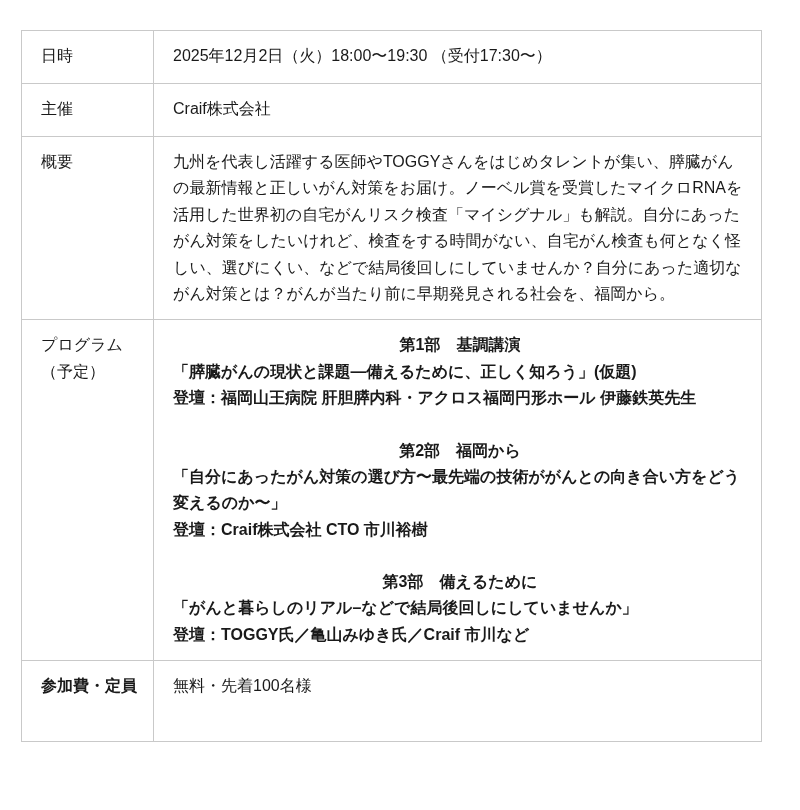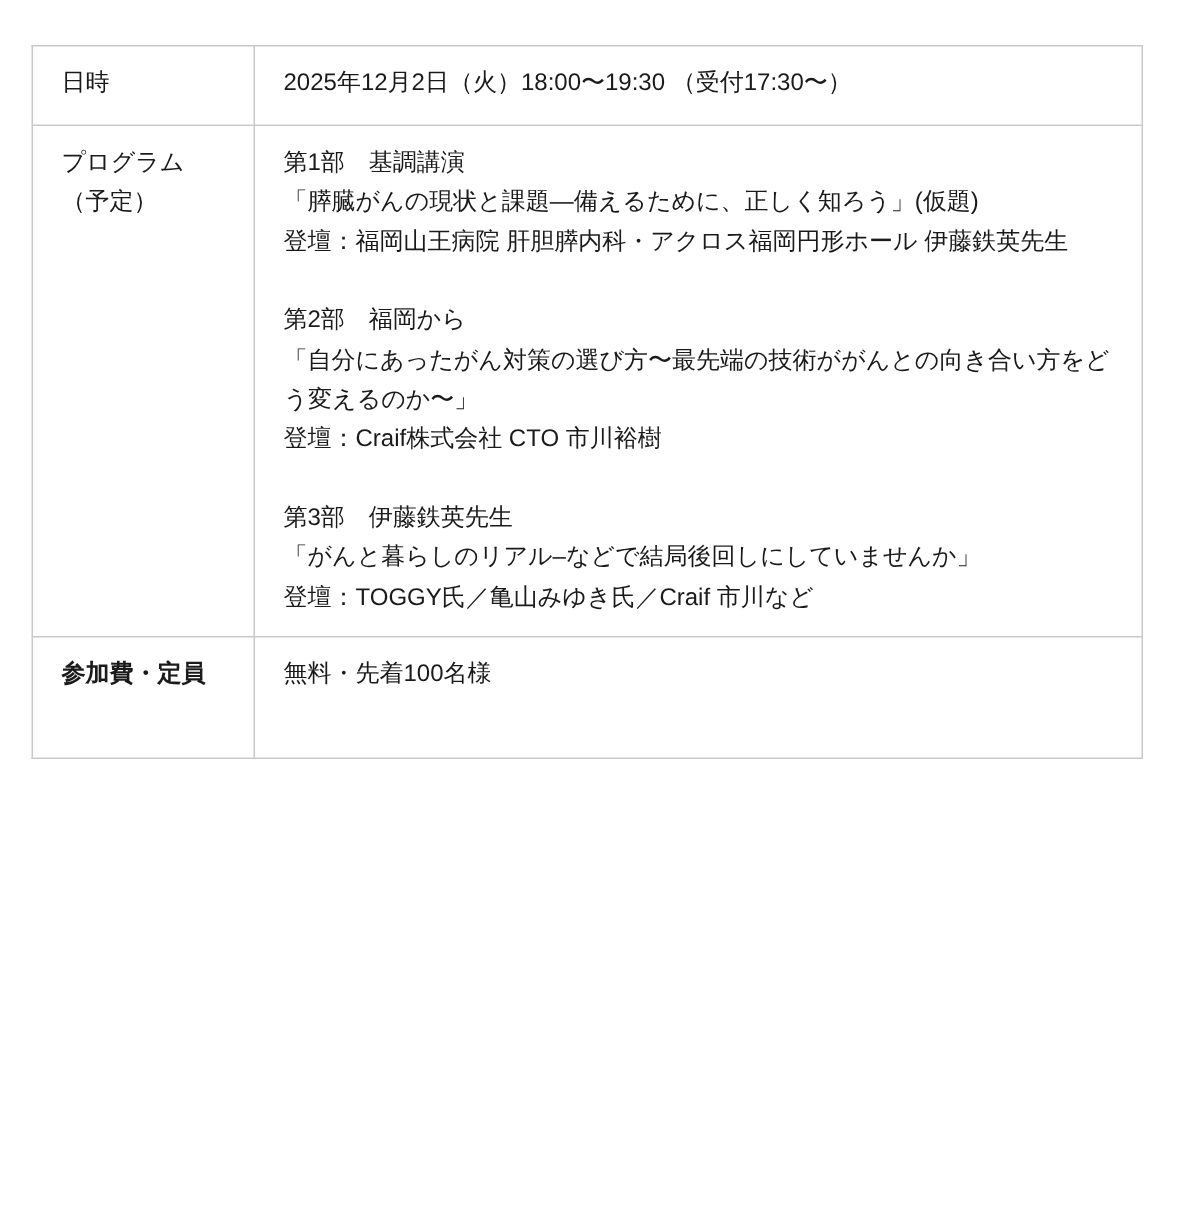--- a/index.html
+++ b/index.html
@@ -31,62 +31,70 @@
   table.info-table td {
     border: 1px solid #c9c9c9;
     vertical-align: top;
     text-align: left;
     padding: 12px 14px 12px 19px;
     word-break: break-word;
   }
   table.info-table th {
     width: 112px;
     font-weight: 400;
-    padding-right: 16px;
+    padding-right: 0;
   }
   table.info-table th.label-bold {
     font-weight: 700;
   }
   td.value-bold {
     font-weight: 400;
   }
   tr.row-sm  { height: 53px; }
   tr.row-md  { height: 183px; }
   tr.row-lg  { height: 325px; }
   tr.row-end { height: 81px; }
   .program-section { margin: 0 0 26px 0; }
   .program-section:last-child { margin-bottom: 0; }
-  .program-header { font-weight: 400; }
-  .program-line { font-weight: 400; }
+  .program-header { font-weight: 700; text-align: center; }
+  .program-line { font-weight: 700; }
 </style>
 </head>
 <body>
 
 <div class="page">
   <table class="info-table">
     <tbody>
       <tr class="row-sm">
         <th>日時</th>
         <td class="value-bold">2025年12月2日（火）18:00〜19:30 （受付17:30〜）</td>
+      </tr>
+      <tr class="row-sm">
+        <th>主催</th>
+        <td>Craif株式会社</td>
+      </tr>
+      <tr class="row-md">
+        <th>概要</th>
+        <td>九州を代表し活躍する医師やTOGGYさんをはじめタレントが集い、膵臓がんの最新情報と正しいがん対策をお届け。ノーベル賞を受賞したマイクロRNAを活用した世界初の自宅がんリスク検査「マイシグナル」も解説。自分にあったがん対策をしたいけれど、検査をする時間がない、自宅がん検査も何となく怪しい、選びにくい、などで結局後回しにしていませんか？自分にあった適切ながん対策とは？がんが当たり前に早期発見される社会を、福岡から。</td>
       </tr>
       <tr class="row-lg">
         <th>プログラム（予定）</th>
         <td>
           <div class="program-section">
             <div class="program-header">第1部　基調講演</div>
             <div class="program-line">「膵臓がんの現状と課題—備えるために、正しく知ろう」(仮題)</div>
             <div class="program-line">登壇：福岡山王病院 肝胆膵内科・アクロス福岡円形ホール 伊藤鉄英先生</div>
           </div>
           <div class="program-section">
             <div class="program-header">第2部　福岡から</div>
             <div class="program-line">「自分にあったがん対策の選び方〜最先端の技術ががんとの向き合い方をどう変えるのか〜」</div>
             <div class="program-line">登壇：Craif株式会社 CTO 市川裕樹</div>
           </div>
           <div class="program-section">
-            <div class="program-header">第3部　伊藤鉄英先生</div>
+            <div class="program-header">第3部　備えるために</div>
             <div class="program-line">「がんと暮らしのリアル–などで結局後回しにしていませんか」</div>
             <div class="program-line">登壇：TOGGY氏／亀山みゆき氏／Craif 市川など</div>
           </div>
         </td>
       </tr>
       <tr class="row-end">
         <th class="label-bold">参加費・定員</th>
         <td>無料・先着100名様</td>
       </tr>
     </tbody>

